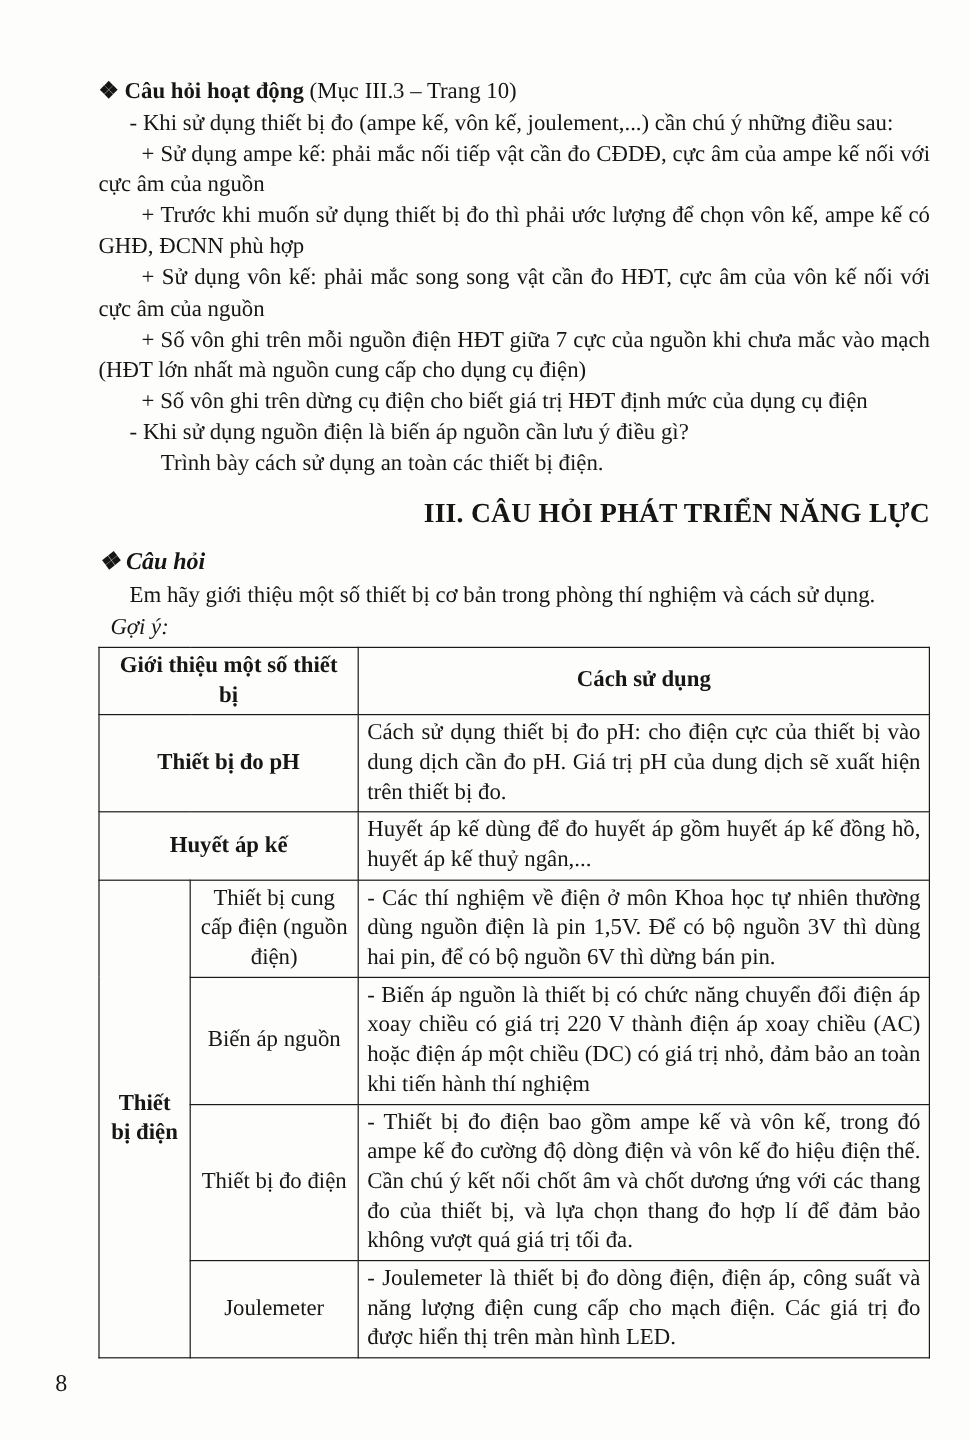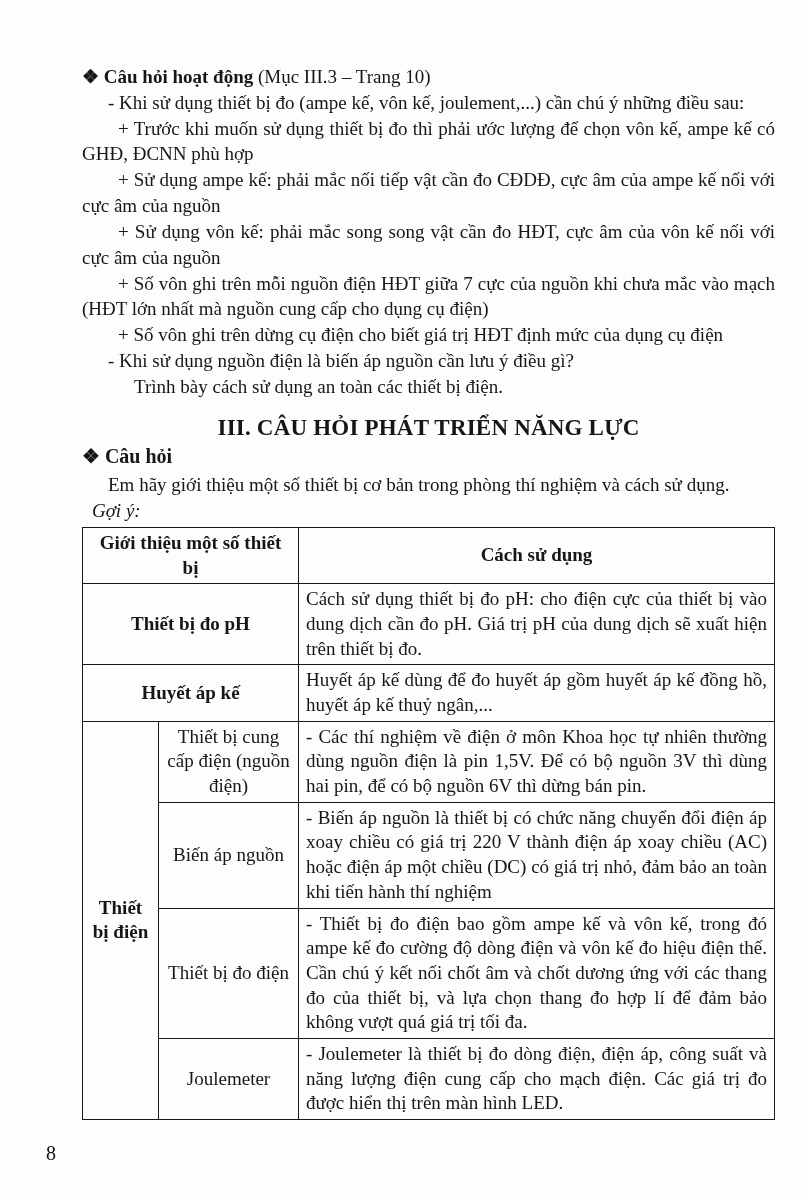--- a/index.html
+++ b/index.html
@@ -24,29 +24,30 @@
   }
   .para { text-align: justify; }
   .b { font-weight: bold; }
   .ind1 { text-indent: 26px; }
   .ind2 { text-indent: 36px; }
   .ind3 { text-indent: 52px; }
   .section-heading {
     font-size: 23px;
     font-weight: bold;
     margin-top: 12px;
-    margin-bottom: 0;
-    text-align: center;
+    margin-bottom: 12px;
+    text-align: right;
     letter-spacing: 0.2px;
   }
   .sub-heading {
     font-size: 20px;
     font-weight: bold;
     margin-bottom: 2px;
     text-align: left;
+    font-style: italic;
   }
   .intro { text-indent: 26px; }
   .hint { font-style: italic; text-align: left; text-indent: 10px; }
   table.eq {
     width: 100%;
     border-collapse: collapse;
     margin-top: 3px;
     font-size: 19px;
     line-height: 1.3;
     border-radius: 24px;
@@ -84,22 +85,22 @@
 </style>
 </head>
 <body>
 
 <div class="page">
   <div class="content">
 
     <p class="para"><span class="b">❖ Câu hỏi hoạt động</span><span> (Mục III.3 – Trang 10)</span></p>
 
     <p class="para ind1">- Khi sử dụng thiết bị đo (ampe kế, vôn kế, joulement,...) cần chú ý những điều sau:</p>
+    <p class="para ind2">+ Sử dụng ampe kế: phải mắc nối tiếp vật cần đo CĐDĐ, cực âm của ampe kế nối với cực âm của nguồn</p>
     <p class="para ind2">+ Trước khi muốn sử dụng thiết bị đo thì phải ước lượng để chọn vôn kế, ampe kế có GHĐ, ĐCNN phù hợp</p>
-    <p class="para ind2">+ Sử dụng ampe kế: phải mắc nối tiếp vật cần đo CĐDĐ, cực âm của ampe kế nối với cực âm của nguồn</p>
     <p class="para ind2">+ Sử dụng vôn kế: phải mắc song song vật cần đo HĐT, cực âm của vôn kế nối với cực âm của nguồn</p>
     <p class="para ind2">+ Số vôn ghi trên mỗi nguồn điện HĐT giữa 7 cực của nguồn khi chưa mắc vào mạch (HĐT lớn nhất mà nguồn cung cấp cho dụng cụ điện)</p>
     <p class="para ind2">+ Số vôn ghi trên dừng cụ điện cho biết giá trị HĐT định mức của dụng cụ điện</p>
     <p class="para ind1">- Khi sử dụng nguồn điện là biến áp nguồn cần lưu ý điều gì?</p>
     <p class="para ind3">Trình bày cách sử dụng an toàn các thiết bị điện.</p>
 
     <h2 class="section-heading">III. CÂU HỎI PHÁT TRIỂN NĂNG LỰC</h2>
     <h3 class="sub-heading">❖ Câu hỏi</h3>
     <p class="para intro">Em hãy giới thiệu một số thiết bị cơ bản trong phòng thí nghiệm và cách sử dụng.</p>
     <p class="para hint">Gợi ý:</p>

